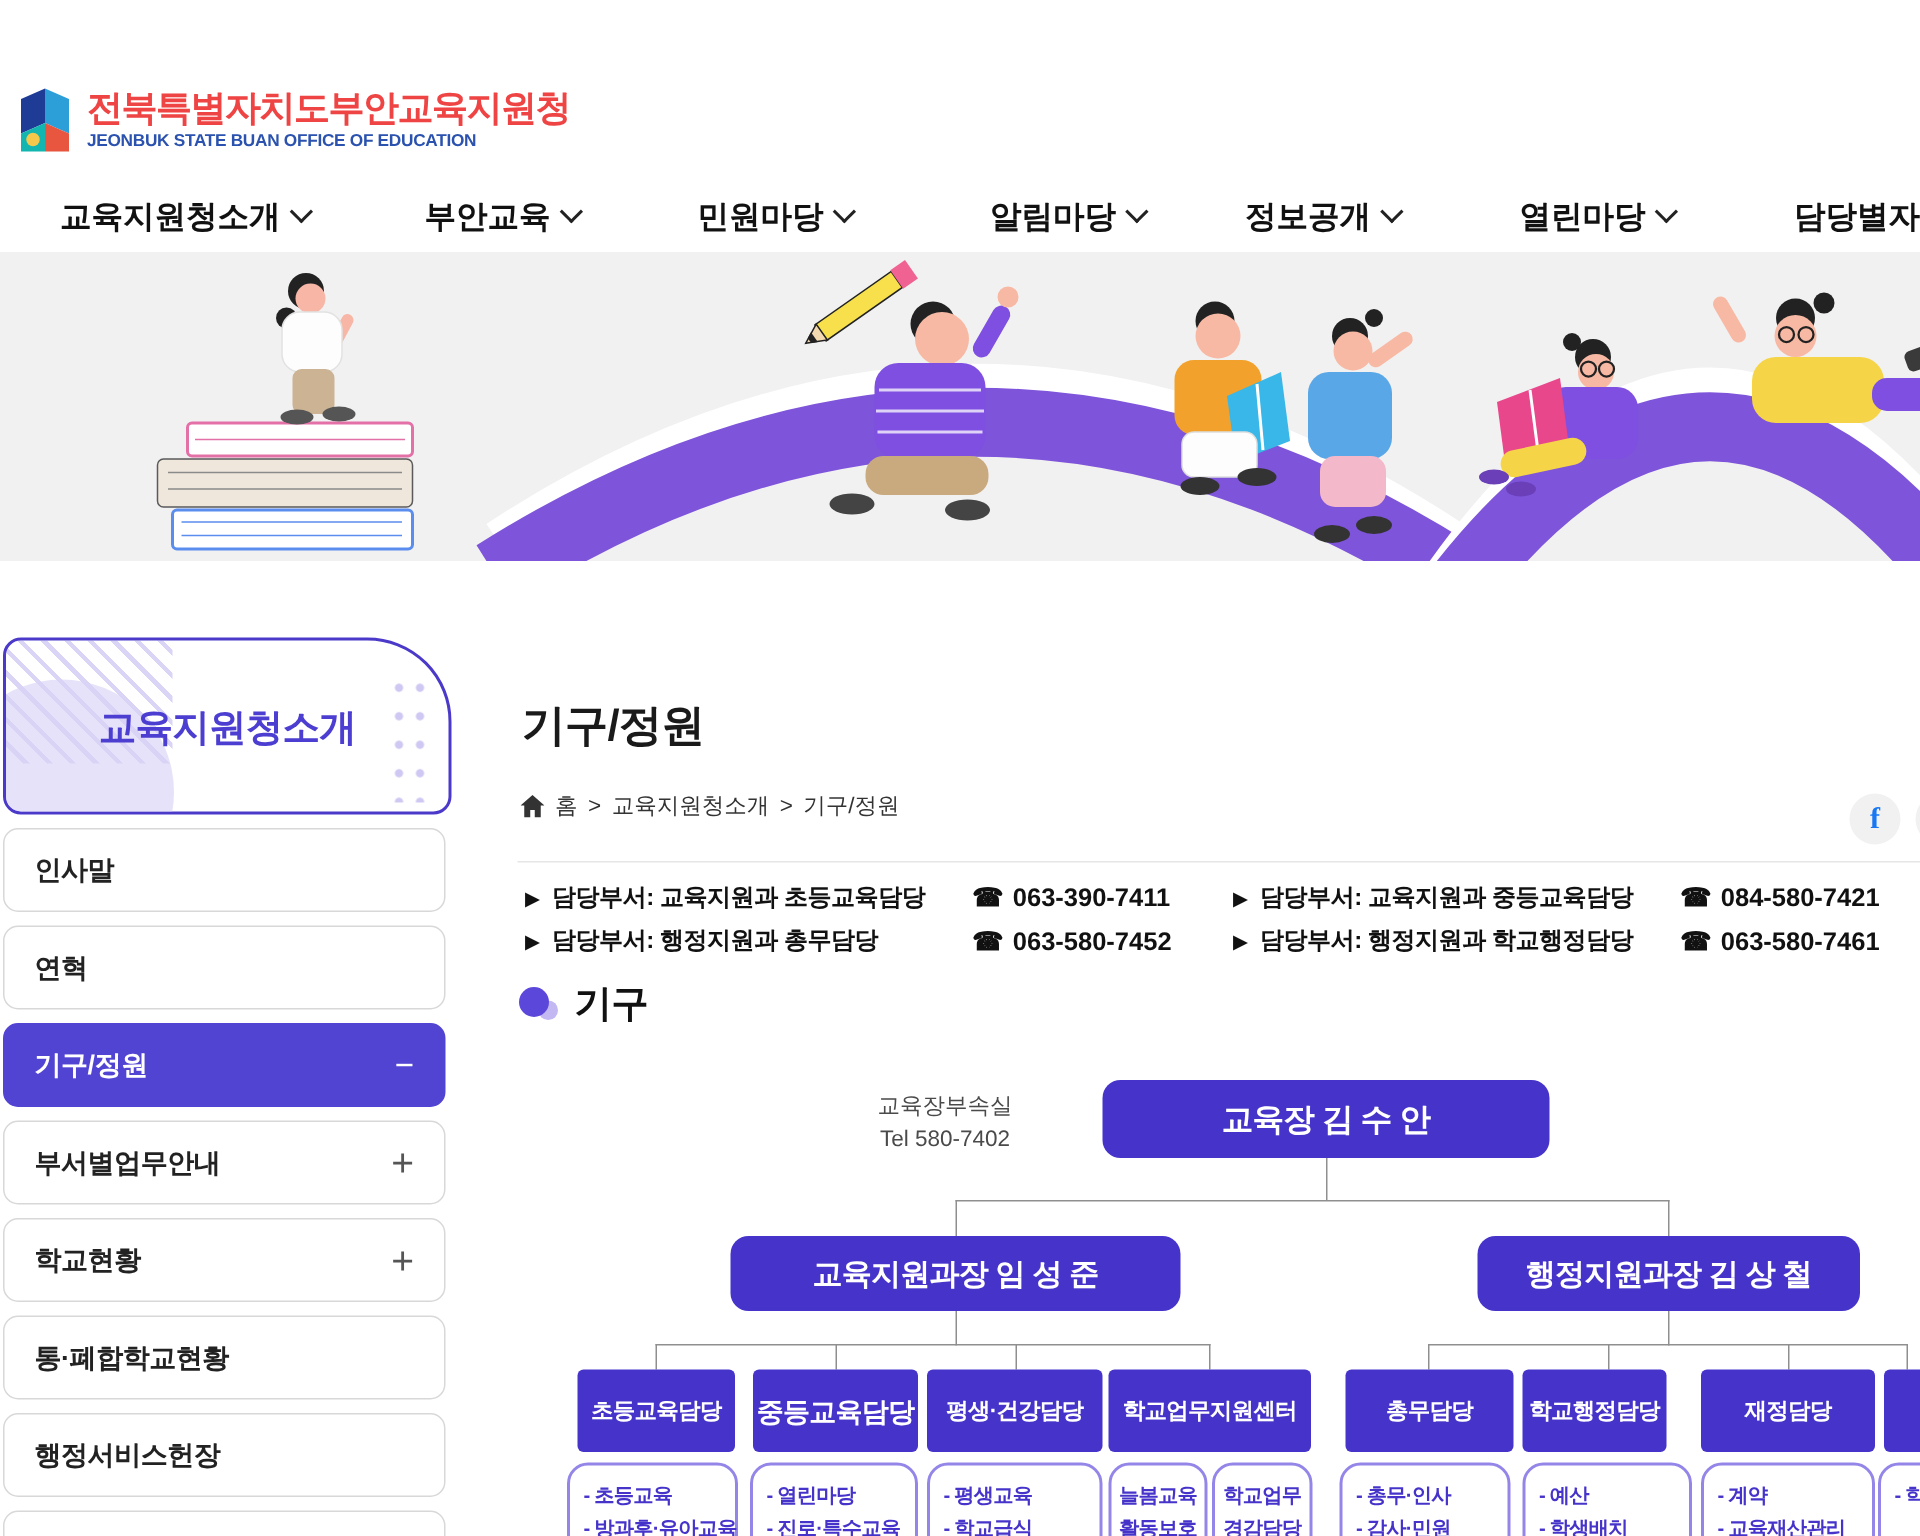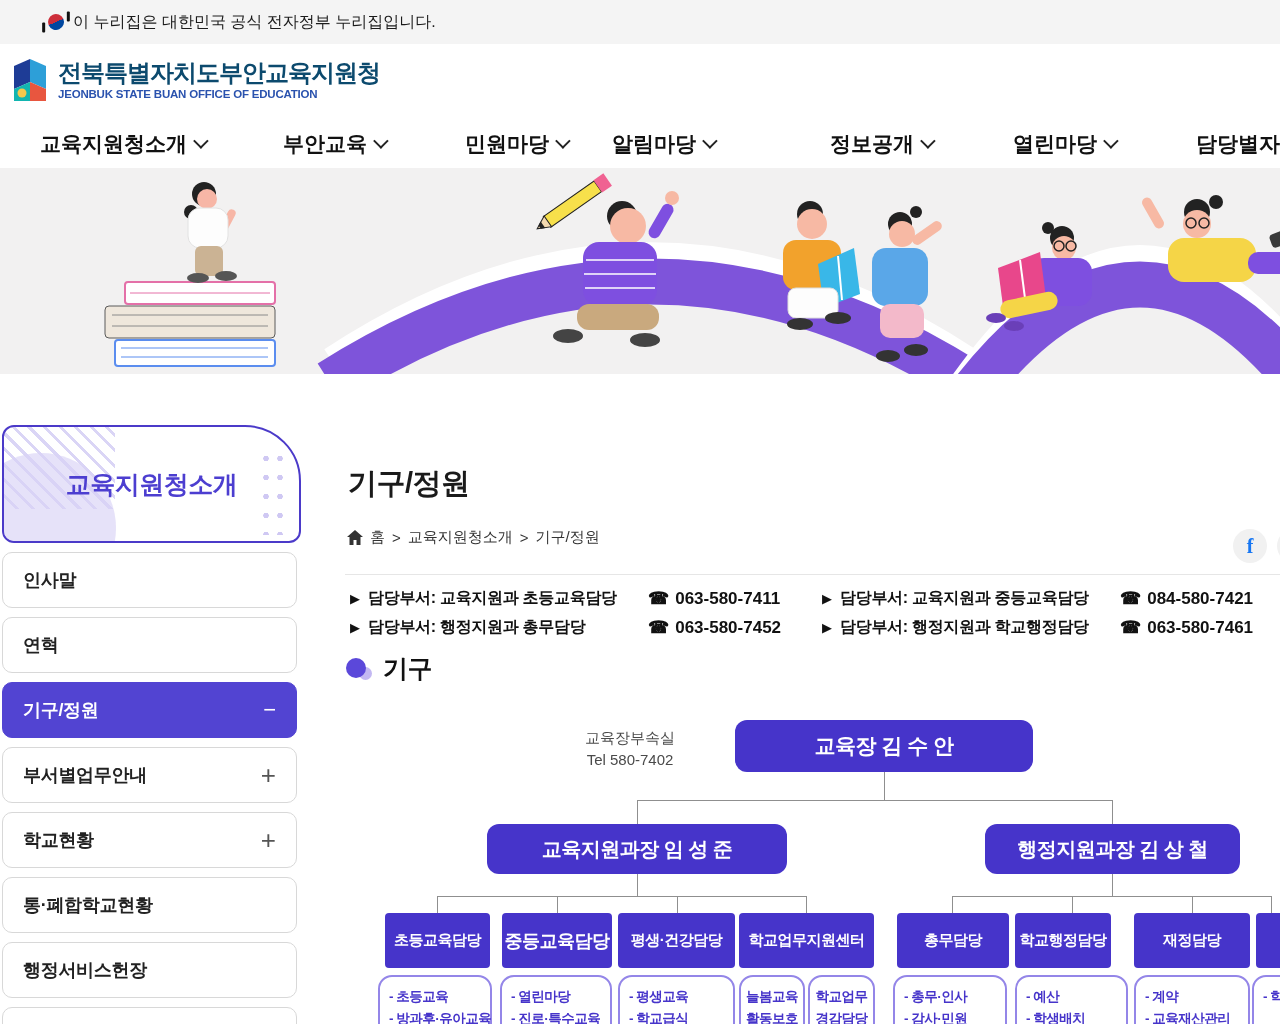--- a/index.html
+++ b/index.html
@@ -14,21 +14,21 @@
            background:linear-gradient(180deg,#cd2e3a 50%,#0047a0 50%);
            transform:rotate(-24deg);position:relative;flex:0 0 auto;}
   .taegeuk::before,.taegeuk::after{content:"";position:absolute;width:3px;height:10px;background:#111;border-radius:1px;}
   .taegeuk::before{left:-7px;top:3px;transform:rotate(24deg);}
   .taegeuk::after{right:-7px;top:3px;transform:rotate(24deg);}
   .govbar-text{font-size:16px;color:#1a1a1a;}
 
   
   .header{position:absolute;left:0;top:44px;width:1280px;height:76px;background:#fff;}
   .logo{position:absolute;left:10px;top:13px;display:flex;align-items:center;gap:8px;cursor:pointer;}
-  .logo-text .t1{font-size:24px;font-weight:800;color:#0c4a6e;letter-spacing:-1px;line-height:1.1;}
+  .logo-text .t1{font-size:24px;font-weight:800;color:#ef4444;letter-spacing:-1px;line-height:1.1;}
   .logo-text .t2{font-size:11.5px;font-weight:700;color:#2a52ae;letter-spacing:-0.2px;margin-top:2px;}
 
   
   .nav{position:absolute;left:0;top:120px;width:1280px;height:48px;background:#fff;}
   .nav-item{position:absolute;top:0;height:48px;display:flex;align-items:center;gap:7px;
             font-size:21px;font-weight:700;color:#111;cursor:pointer;white-space:nowrap;}
   .chev{width:9px;height:9px;border-right:2px solid #222;border-bottom:2px solid #222;
         transform:rotate(45deg) translateY(-2px);margin-top:-4px;flex:0 0 auto;}
 
   
@@ -85,26 +85,20 @@
         font-weight:700;font-size:13.5px;line-height:1.6;padding:9px 9px;box-sizing:border-box;letter-spacing:-0.5px;}
   .wbox div{white-space:nowrap;}
   .wbox.ctr{text-align:center;padding:9px 2px;}
   .cl{position:absolute;background:#8f8f8f;}
 </style>
 </head>
 <body>
 
 <div id="app">
 
-  <div class="govbar">
-    <div class="govbar-inner">
-      <span class="taegeuk"></span>
-      <span class="govbar-text">이 누리집은 대한민국 공식 전자정부 누리집입니다.</span>
-    </div>
-  </div>
 
   <div class="header">
     <div class="logo">
       <svg width="40" height="46" viewBox="0 0 40 46">
         <polygon points="4,9 20,2 20,25 4,32" fill="#1e3c96"></polygon>
         <polygon points="20,2 36,9 36,32 20,25" fill="#2d9fd8"></polygon>
         <polygon points="4,32 20,25 20,44 4,44" fill="#12b5b0"></polygon>
         <polygon points="20,25 36,32 36,44 20,44" fill="#e8563f"></polygon>
         <circle cx="12" cy="36" r="4.5" fill="#f5c84c"></circle>
       </svg>
@@ -121,21 +115,21 @@
         <span class="chev"></span>
     </div>
     <div class="nav-item" style="left:283px">
       <span>부안교육</span>
         <span class="chev"></span>
     </div>
     <div class="nav-item" style="left:465px">
       <span>민원마당</span>
         <span class="chev"></span>
     </div>
-    <div class="nav-item" style="left:612px">
+    <div class="nav-item" style="left:660px">
       <span>알림마당</span>
         <span class="chev"></span>
     </div>
     <div class="nav-item" style="left:830px">
       <span>정보공개</span>
         <span class="chev"></span>
     </div>
     <div class="nav-item" style="left:1013px">
       <span>열린마당</span>
         <span class="chev"></span>
@@ -309,21 +303,21 @@
   <div class="share-extra"></div>
 
   <div class="divider"></div>
 
   <div class="contacts">
     <div class="contact">
       <span class="bul">▶</span>
       <span class="dept">담당부서: 교육지원과 초등교육담당</span>
       <span class="tel">
           <span class="ph">☎</span>
-          <span>063-580-7411</span>
+          <span>063-390-7411</span>
         </span>
     </div>
     <div class="contact">
       <span class="bul">▶</span>
       <span class="dept">담당부서: 교육지원과 중등교육담당</span>
       <span class="tel">
           <span class="ph">☎</span>
           <span>084-580-7421</span>
         </span>
     </div>

